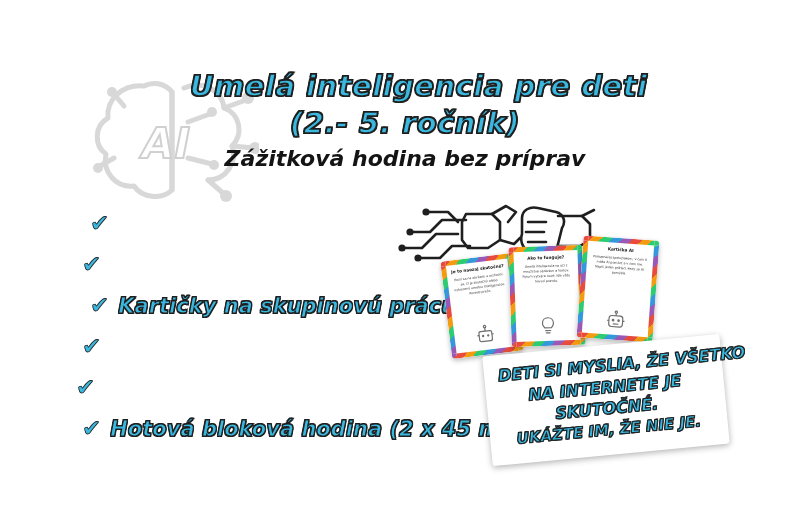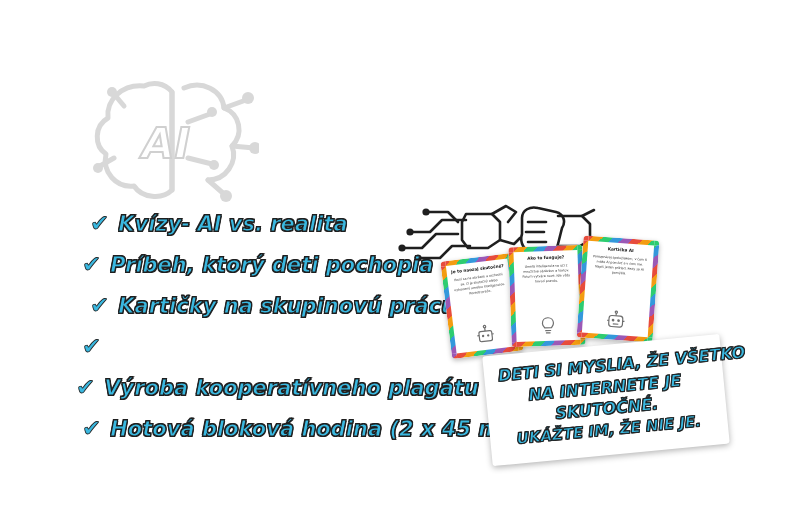--- a/index.html
+++ b/index.html
@@ -245,20 +245,25 @@
         <circle cx="142" cy="134" r="6"></circle>
         <circle cx="128" cy="50" r="5"></circle>
         <circle cx="130" cy="103" r="5"></circle>
         <circle cx="28" cy="30" r="5"></circle>
         <circle cx="14" cy="106" r="5"></circle>
       </g>
       <text x="58" y="96" font-family="DejaVu Sans, sans-serif" font-size="42" font-weight="bold" font-style="italic" fill="#ffffff" stroke="#d0d0d0" stroke-width="2">AI</text>
     </svg>
   </div>
 
+  <div class="title-wrap">
+    <div class="title-line">Umelá inteligencia pre deti</div>
+    <div class="title-line">(2.- 5. ročník)</div>
+    <div class="subtitle">Zážitková hodina bez príprav</div>
+  </div>
 
   <div class="handshake">
     <svg width="205" height="80" viewBox="0 0 205 80" aria-hidden="true">
       <g fill="none" stroke="#1f1f1f" stroke-width="2.6" stroke-linecap="round" stroke-linejoin="round">
 
         <path d="M6 60 L26 60 L40 46 L62 46"></path>
         <path d="M14 44 L34 44 L46 32 L70 32"></path>
         <path d="M22 70 L44 70 L56 58 L74 58"></path>
         <path d="M30 24 L52 24 L62 34"></path>
 
@@ -279,36 +284,33 @@
         <circle cx="14" cy="44" r="3.6"></circle>
         <circle cx="22" cy="70" r="3.6"></circle>
         <circle cx="30" cy="24" r="3.6"></circle>
       </g>
     </svg>
   </div>
 
   <div class="bullets">
     <div class="bullet-row r0">
       <span class="check">✔</span>
-      <span class="bullet-text">Kvízy- AI vs. realita</span>
     </div>
     <div class="bullet-row r1">
       <span class="check">✔</span>
-      <span class="bullet-text">Príbeh, ktorý deti pochopia</span>
     </div>
     <div class="bullet-row r2">
       <span class="check">✔</span>
       <span class="bullet-text">Kartičky na skupinovú prácu</span>
     </div>
     <div class="bullet-row r3">
       <span class="check">✔</span>
     </div>
     <div class="bullet-row r4">
       <span class="check">✔</span>
-      <span class="bullet-text">Výroba kooperatívneho  plagátu</span>
     </div>
     <div class="bullet-row r5">
       <span class="check">✔</span>
       <span class="bullet-text">Hotová bloková hodina (2 x 45 min)</span>
     </div>
   </div>
 
   <div class="cards">
 
     <div class="card card1">

